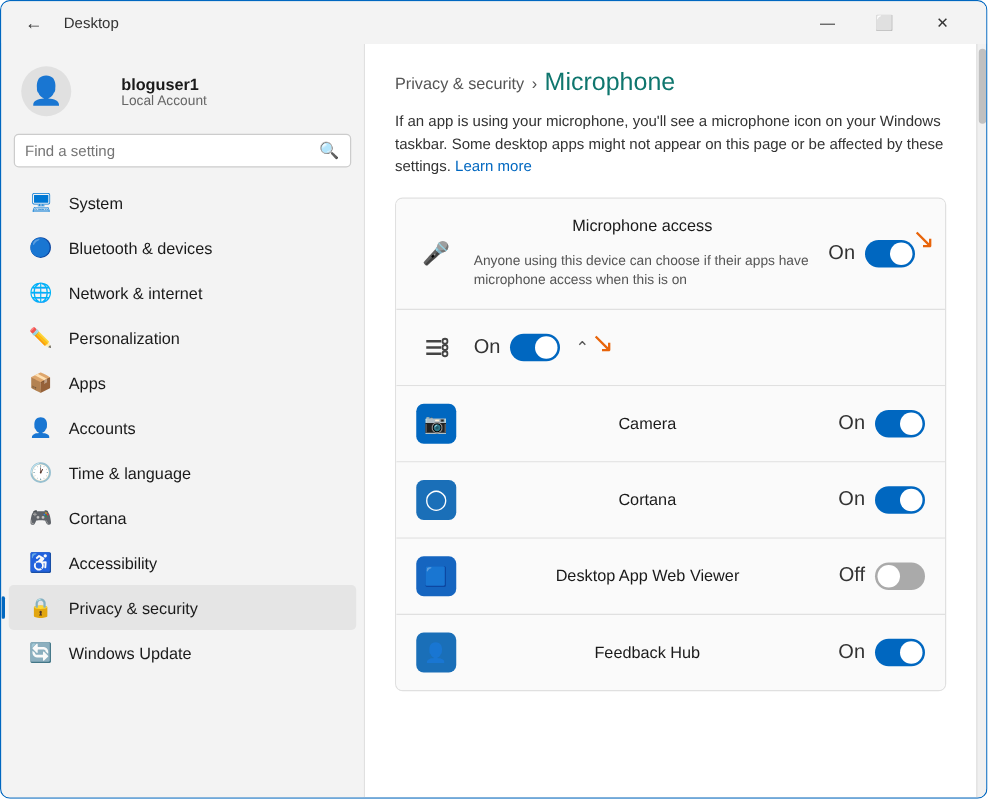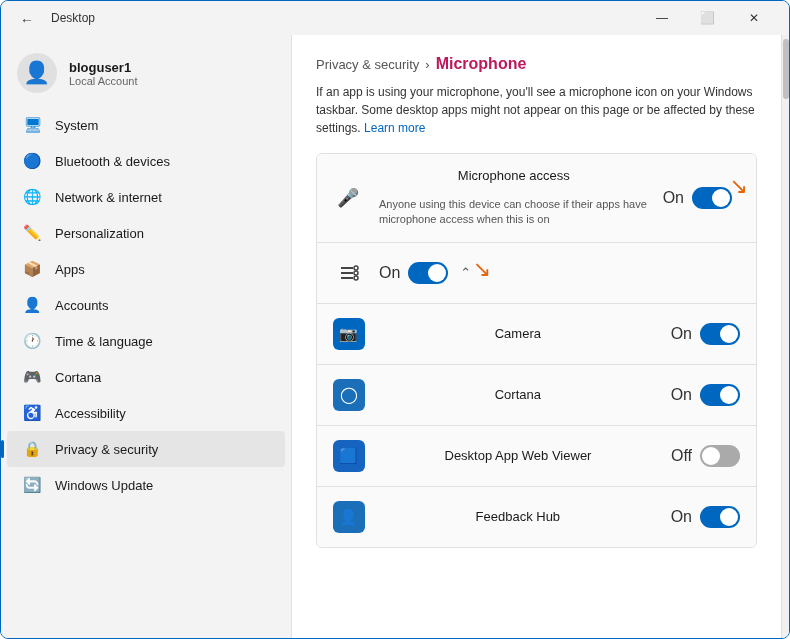--- a/index.html
+++ b/index.html
@@ -85,21 +85,21 @@
     }
     .avatar {
       width: 40px; height: 40px;
       border-radius: 50%;
       background: #e0e0e0;
       display: flex; align-items: center; justify-content: center;
       font-size: 22px;
       color: #555;
       flex-shrink: 0;
     }
-    .user-info { display: flex; flex-direction: column; }
+    .user-info { display: flex; flex-direction: column; margin-left: 28px; }
     .username { font-size: 13px; font-weight: 600; color: #1a1a1a; }
     .user-role { font-size: 11px; color: #666; }
     .search-box {
       margin: 0 10px 10px 10px;
       display: flex;
       align-items: center;
       background: #fff;
       border: 1px solid #ccc;
       border-radius: 4px;
       padding: 5px 8px;
@@ -160,23 +160,23 @@
       gap: 6px;
       margin-bottom: 10px;
     }
     .breadcrumb-link {
       font-size: 13px;
       color: #555;
       cursor: pointer;
     }
     .breadcrumb-sep { color: #555; font-size: 13px; }
     .breadcrumb-current {
-      font-size: 16px;
-      font-weight: 700;
-      color: #be185d;
+      font-size: 20px;
+      font-weight: 400;
+      color: #0f766e;
     }
     .page-desc {
       font-size: 12px;
       color: #333;
       line-height: 1.5;
       margin-bottom: 16px;
       max-width: 440px;
     }
     .page-desc a { color: #0067c0; cursor: pointer; }
     .settings-section {
@@ -320,20 +320,24 @@
     <div class="sidebar">
 
       <div class="user-section">
         <div class="avatar">👤</div>
         <div class="user-info">
           <span class="username">bloguser1</span>
           <span class="user-role">Local Account</span>
         </div>
       </div>
 
+      <div class="search-box">
+        <input class="search-input" type="text" placeholder="Find a setting" style="">
+        <span class="search-icon">🔍</span>
+      </div>
 
       <div class="nav-item">
         <span class="nav-icon icon-system">🖥</span>
         <span>System</span>
       </div>
       <div class="nav-item">
         <span class="nav-icon icon-bluetooth">🔵</span>
         <span>Bluetooth &amp; devices</span>
       </div>
       <div class="nav-item">

